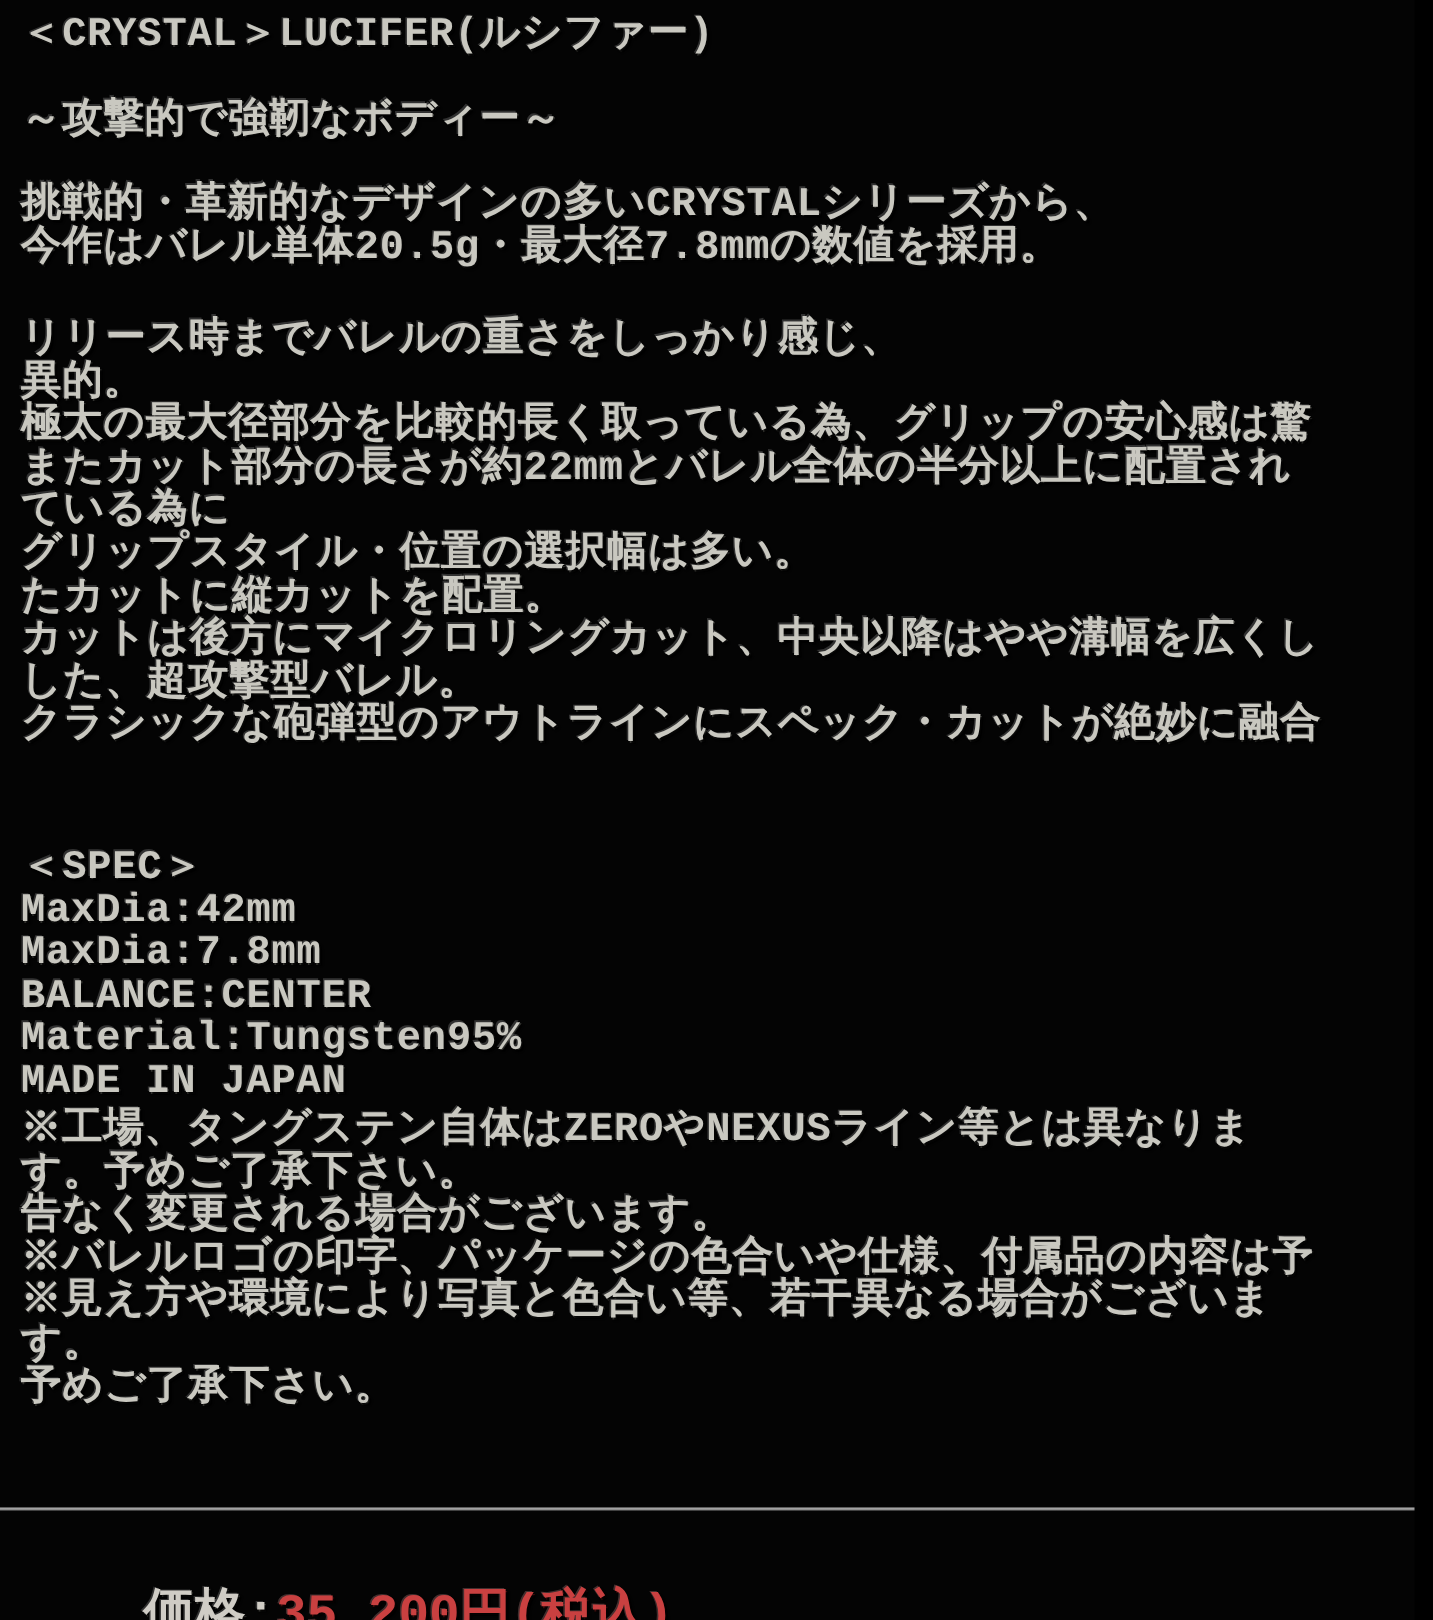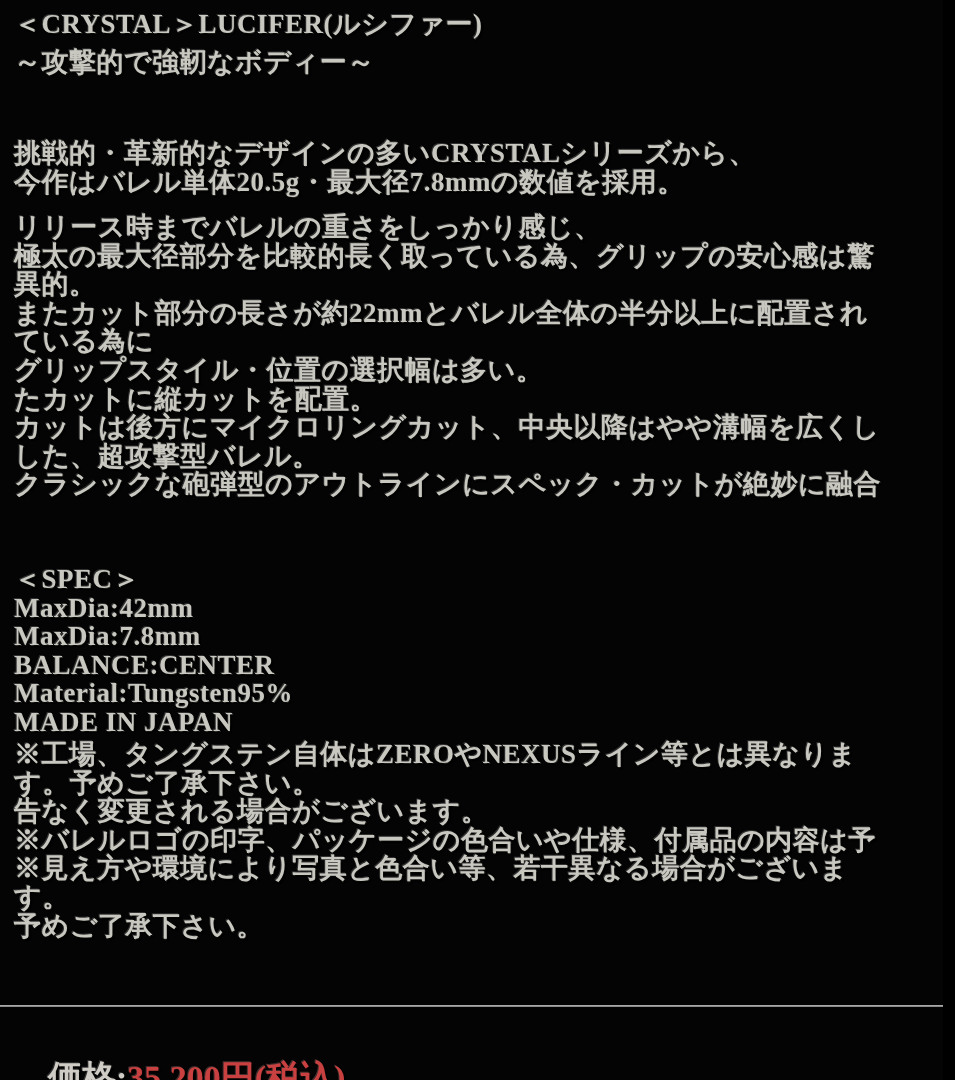--- a/index.html
+++ b/index.html
@@ -6,38 +6,38 @@
     margin: 0;
     padding: 0;
     background: #000;
   }
   .canvas {
     position: relative;
     width: 943px;
     height: 1080px;
     background: #040404;
     overflow: hidden;
-    font-family: Liberation Serif, serif;
+    font-family: Liberation Mono, monospace;
     font-weight: 700;
     color: #c9c8c0;
   }
   .line {
     white-space: pre;
     font-size: 27px;
     line-height: 28.6px;
     letter-spacing: 0.5px;
     text-shadow:
       -1px -1px 0 rgba(255,255,255,0.18),
        2px  2px 1px rgba(0,0,0,0.95),
        1px  1px 0 #3a3a36;
   }
   .abs { position: absolute; left: 14px; right: 8px; }
   .title-block    { top: 10px;  }
-  .tagline-block  { top: 48px;  }
-  .intro-block    { top: 123px; margin-top: 16px; }
+  .tagline-block  { top: 67px;  }
+  .intro-block    { top: 123px; }
   .detail-block   { top: 213px; }
   .spec-block     { top: 565px; }
   .notes-block    { top: 740px; }
   .divider {
     position: absolute;
     left: 0;
     top: 1005px;
     width: 955px;
     height: 2px;
     background: linear-gradient(to bottom, #b5b5b5, #7d7d7d);
@@ -76,22 +76,22 @@
 
   <div class="abs intro-block">
 
   <div class="line">挑戦的・革新的なデザインの多いCRYSTALシリーズから、</div>
       <div class="line">今作はバレル単体20.5g・最大径7.8mmの数値を採用。</div>
     </div>
 
   <div class="abs detail-block">
 
   <div class="line">リリース時までバレルの重さをしっかり感じ、</div>
+      <div class="line">異的。</div>
       <div class="line">極太の最大径部分を比較的長く取っている為、グリップの安心感は驚</div>
-      <div class="line">異的。</div>
       <div class="line">またカット部分の長さが約22mmとバレル全体の半分以上に配置され</div>
       <div class="line">ている為に</div>
       <div class="line">グリップスタイル・位置の選択幅は多い。</div>
       <div class="line">たカットに縦カットを配置。</div>
       <div class="line">カットは後方にマイクロリングカット、中央以降はやや溝幅を広くし</div>
       <div class="line">した、超攻撃型バレル。</div>
       <div class="line">クラシックな砲弾型のアウトラインにスペック・カットが絶妙に融合</div>
     </div>
 
   <div class="abs spec-block">

